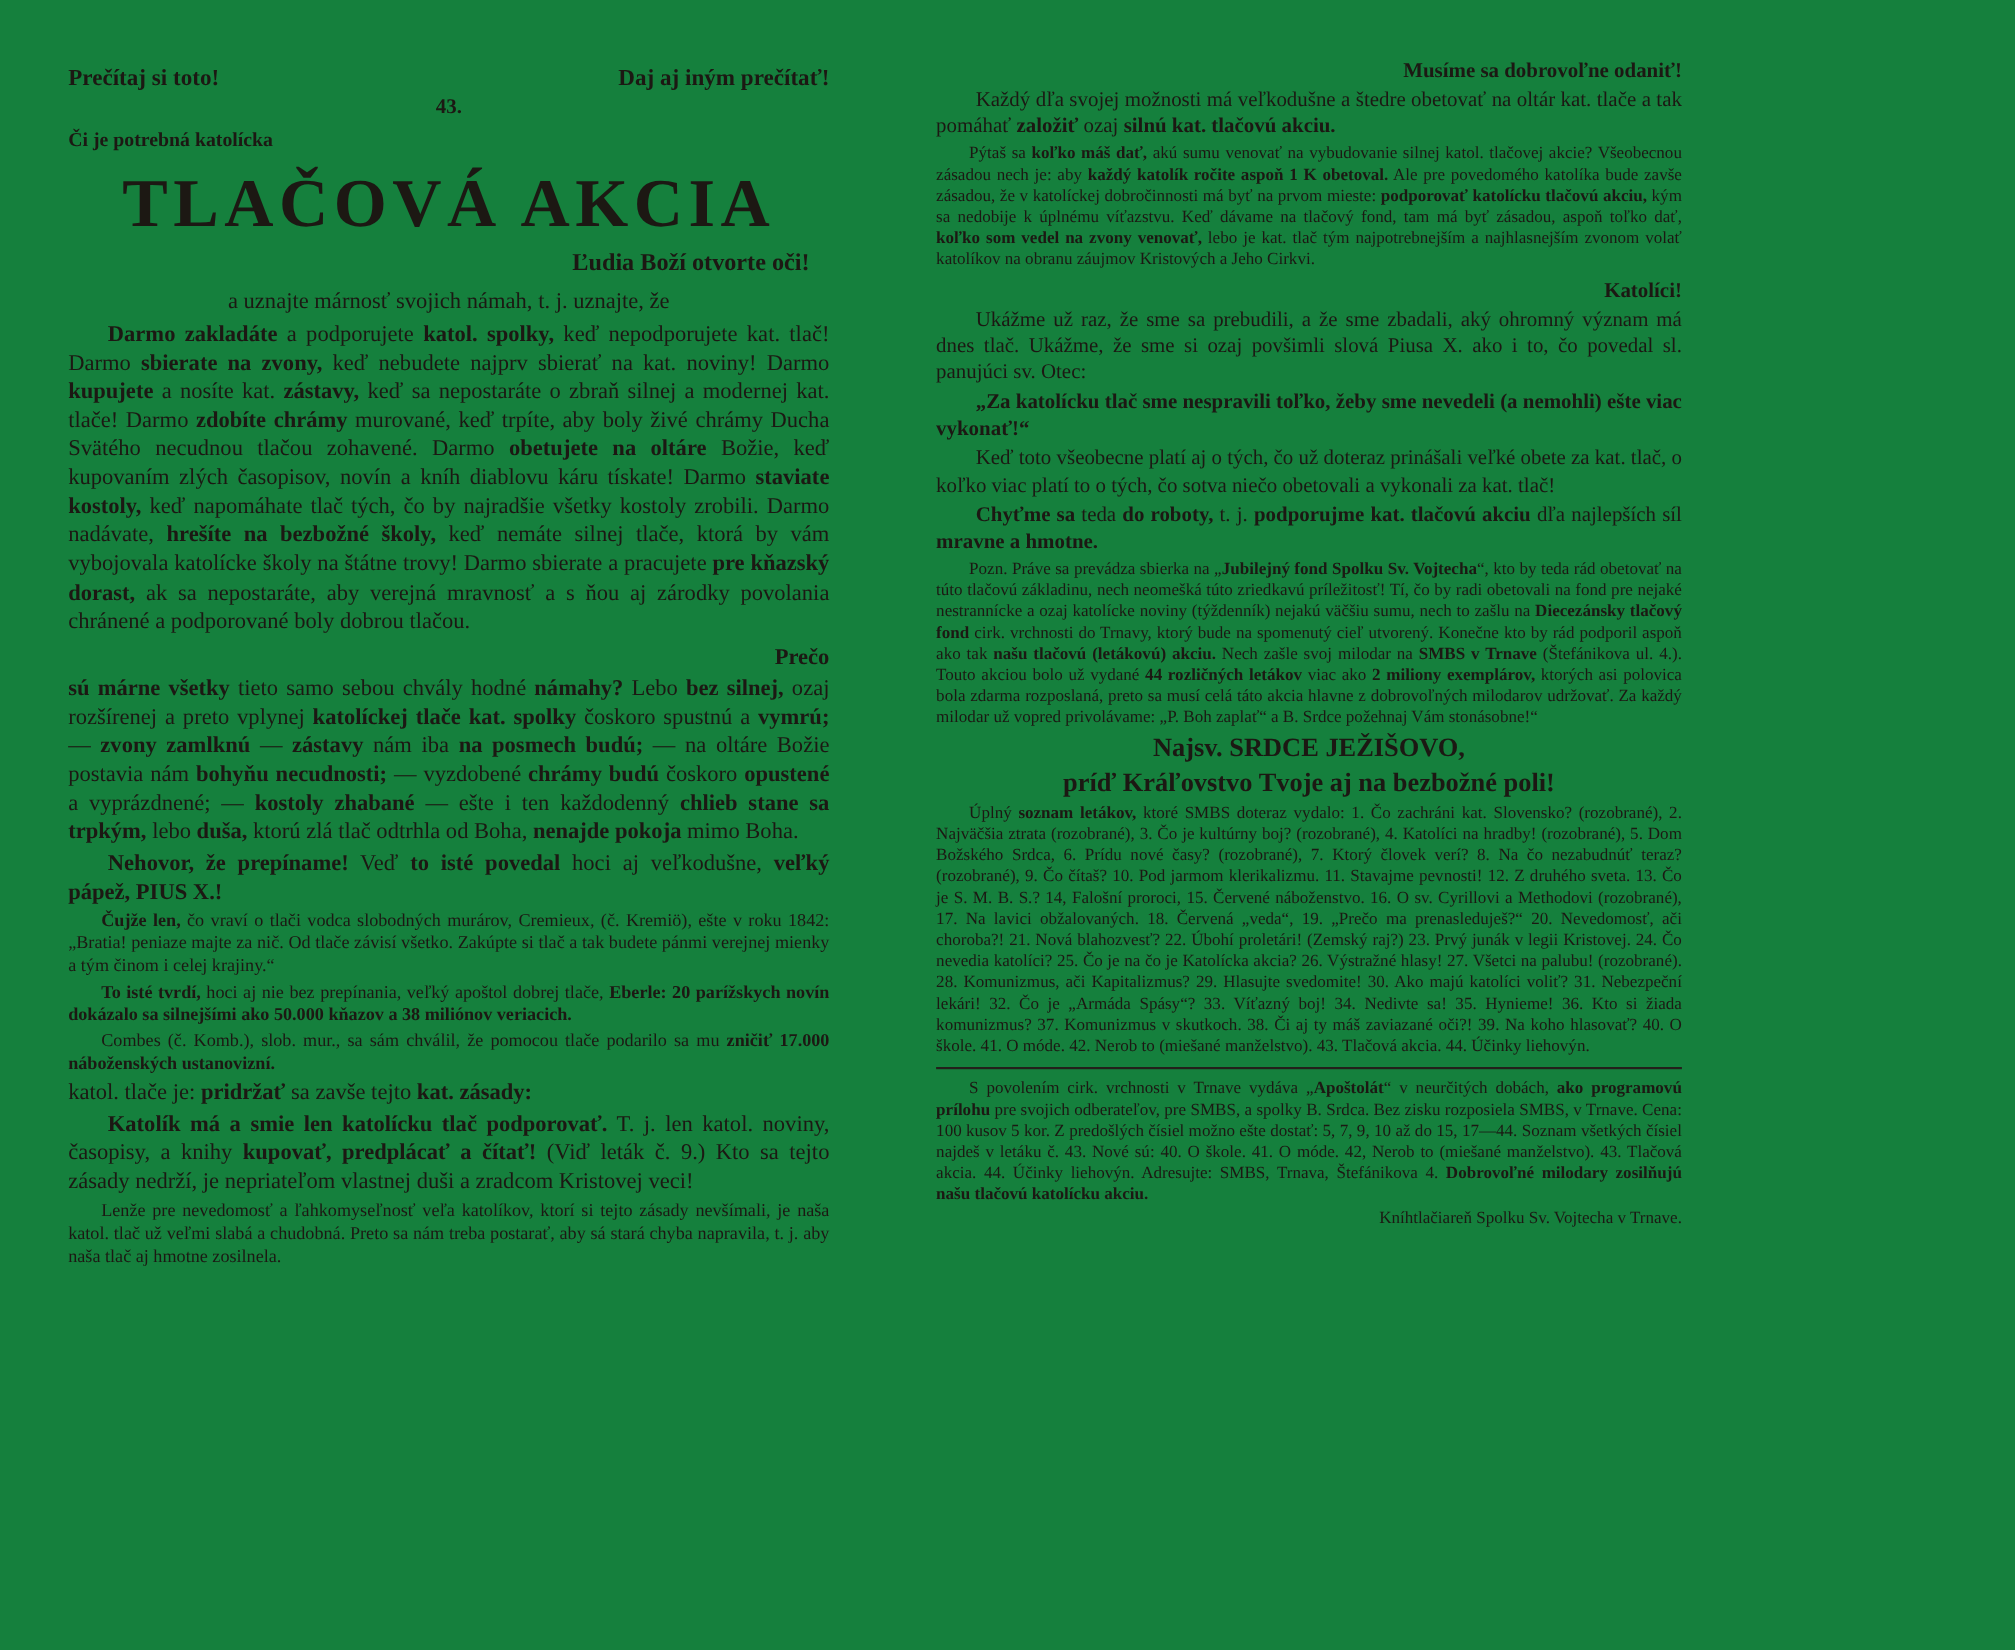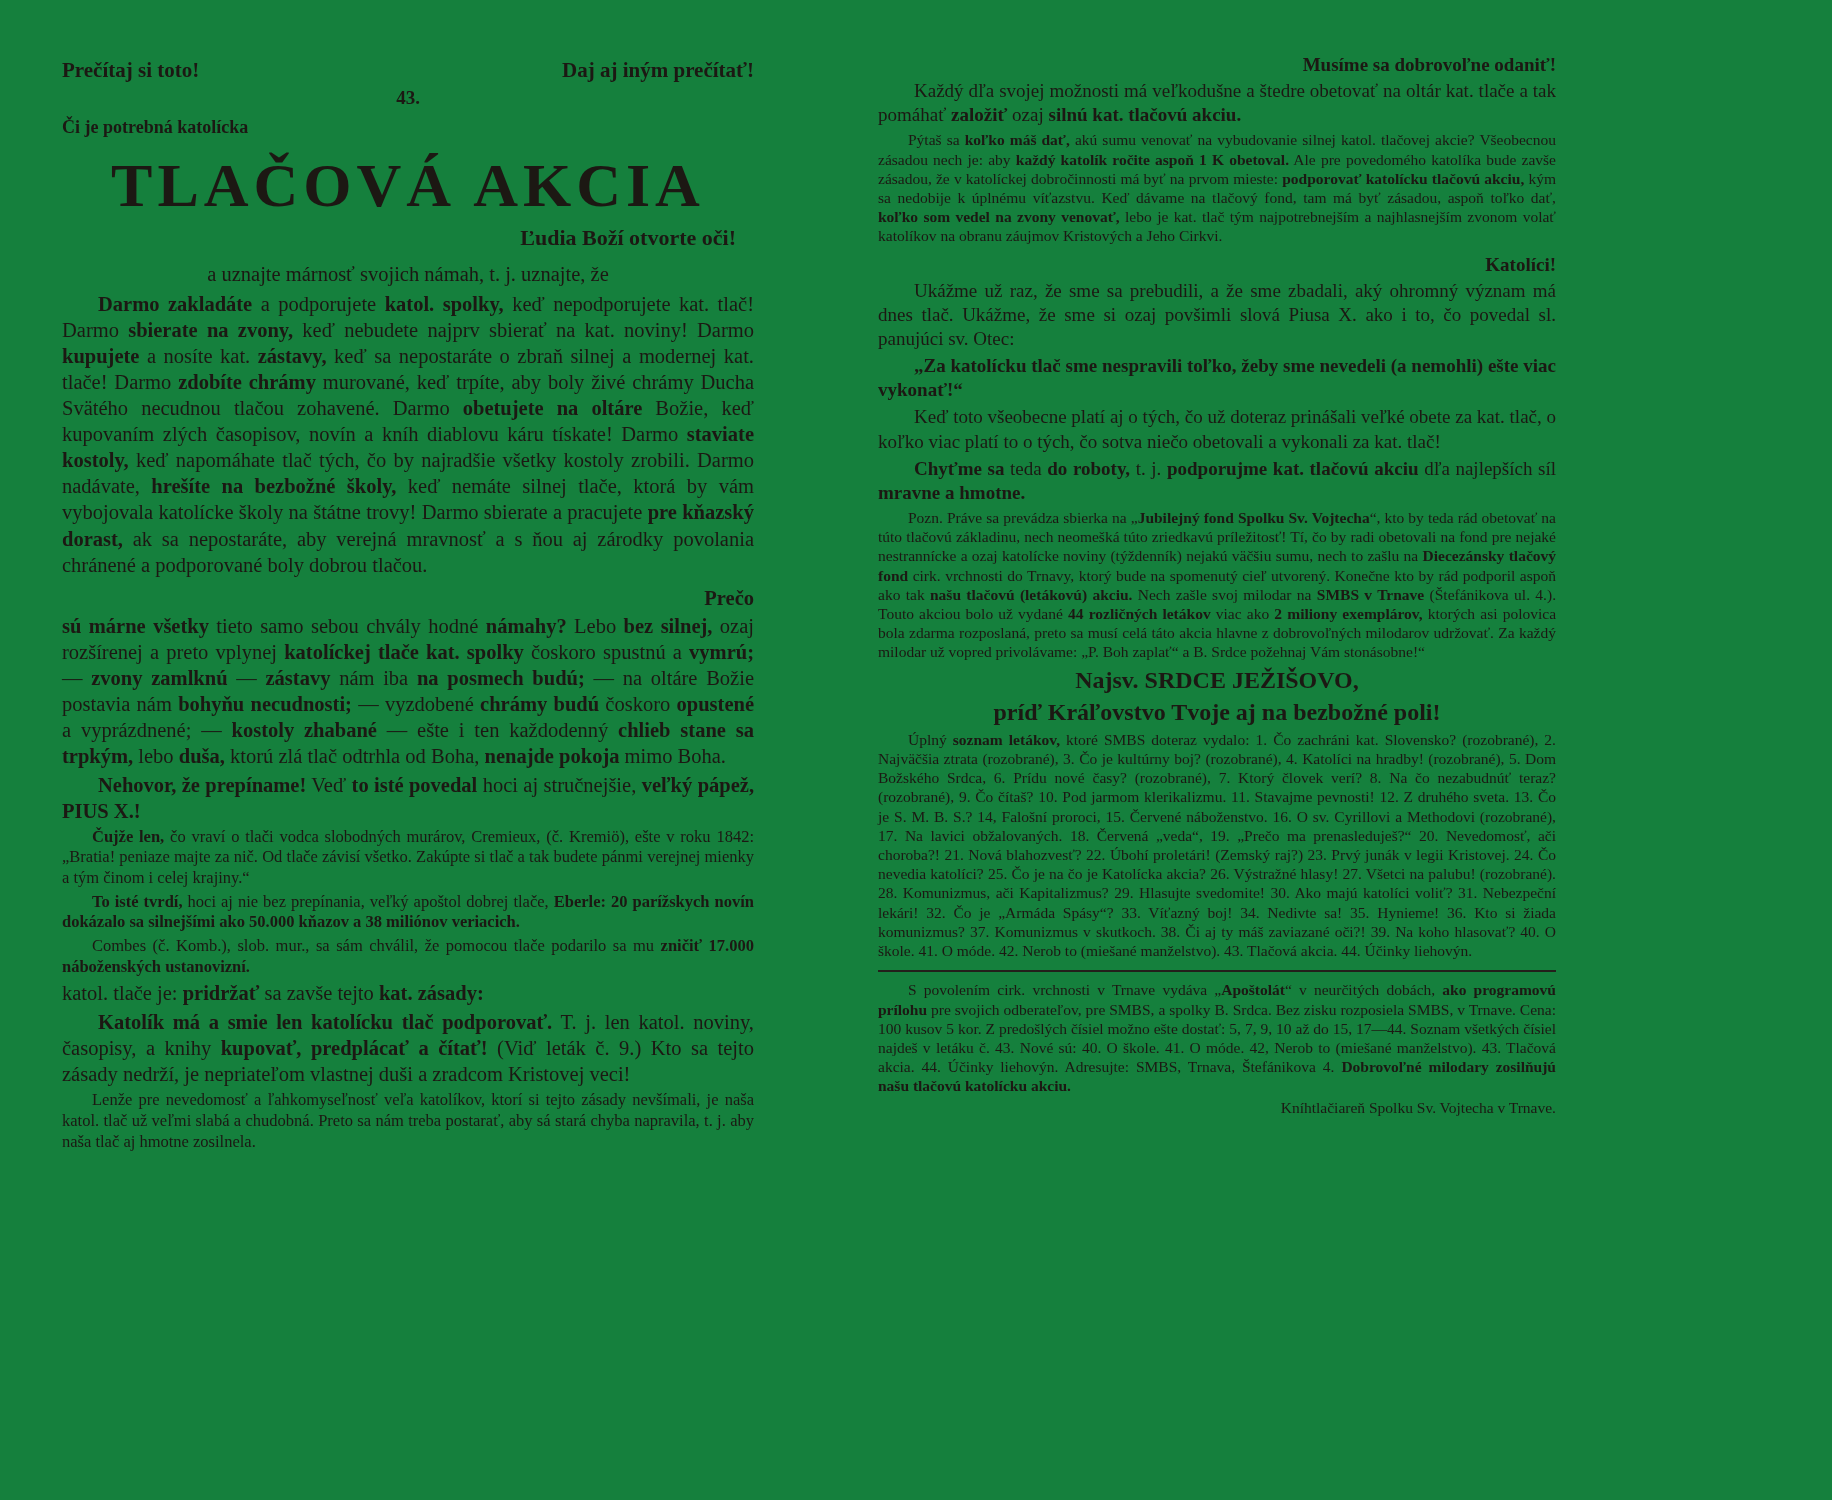--- a/index.html
+++ b/index.html
@@ -10,21 +10,21 @@
     font-family: "Liberation Serif", "DejaVu Serif", serif;
     color: #1c1813;
   }
   .sheet {
     position: relative;
     width: 1832px; height: 1500px;
     background: #15803d;
   }
   .page { position: absolute; top: 0; }
   .page-left  { left: 62px;  top: 58px; width: 692px; }
-  .page-right { left: 878px; top: 46px; width: 678px; }
+  .page-right { left: 851px; top: 46px; width: 678px; }
 
   .b { font-weight: bold; }
 
   .hdr-row { display: flex; justify-content: space-between; font-size: 21px; line-height: 1.2; }
   .pagenum { text-align: center; font-size: 19px; font-weight: bold; margin-top: 4px; }
   .kicker  { font-size: 18px; margin-top: 8px; }
   .title   {
     font-size: 62px; font-weight: bold; text-align: center;
     letter-spacing: 5px; margin: 12px 0 4px; white-space: nowrap;
   }
@@ -66,21 +66,21 @@
     </div>
     <div class="pagenum">43.</div>
     <div class="kicker b">Či je potrebná katolícka</div>
     <h1 class="title">TLAČOVÁ AKCIA</h1>
     <div class="subtitle b">Ľudia Boží otvorte oči!</div>
     <div class="blocks">
         <div class="blk center"><span>a uznajte márnosť svojich námah, t. j. uznajte, že</span></div>
         <div class="blk p"><span class="b">Darmo zakladáte</span><span> a podporujete </span><span class="b">katol. spolky,</span><span> keď nepodporujete kat. tlač! Darmo </span><span class="b">sbierate na zvony,</span><span> keď nebudete najprv sbierať na kat. noviny! Darmo </span><span class="b">kupujete</span><span> a nosíte kat. </span><span class="b">zástavy,</span><span> keď sa nepostaráte o zbraň silnej a modernej kat. tlače! Darmo </span><span class="b">zdobíte chrámy</span><span> murované, keď trpíte, aby boly živé chrámy Ducha Svätého necudnou tlačou zohavené. Darmo </span><span class="b">obetujete na oltáre</span><span> Božie, keď kupovaním zlých časopisov, novín a kníh diablovu káru tískate! Darmo </span><span class="b">staviate kostoly,</span><span> keď napomáhate tlač tých, čo by najradšie všetky kostoly zrobili. Darmo nadávate, </span><span class="b">hrešíte na bezbožné školy,</span><span> keď nemáte silnej tlače, ktorá by vám vybojovala katolícke školy na štátne trovy! Darmo sbierate a pracujete </span><span class="b">pre kňazský dorast,</span><span> ak sa nepostaráte, aby verejná mravnosť a s ňou aj zárodky povolania chránené a podporované boly dobrou tlačou.</span></div>
         <div class="blk h-right"><span class="b">Prečo</span></div>
         <div class="blk p-flush"><span class="b">sú márne všetky</span><span> tieto samo sebou chvály hodné </span><span class="b">námahy?</span><span> Lebo </span><span class="b">bez silnej,</span><span> ozaj rozšírenej a preto vplynej </span><span class="b">katolíckej tlače kat. spolky</span><span> čoskoro spustnú a </span><span class="b">vymrú;</span><span> — </span><span class="b">zvony zamlknú</span><span> — </span><span class="b">zástavy</span><span> nám iba </span><span class="b">na posmech budú;</span><span> — na oltáre Božie postavia nám </span><span class="b">bohyňu necudnosti;</span><span> — vyzdobené </span><span class="b">chrámy budú</span><span> čoskoro </span><span class="b">opustené</span><span> a vyprázdnené; — </span><span class="b">kostoly zhabané</span><span> — ešte i ten každodenný </span><span class="b">chlieb stane sa trpkým,</span><span> lebo </span><span class="b">duša,</span><span> ktorú zlá tlač odtrhla od Boha, </span><span class="b">nenajde pokoja</span><span> mimo Boha.</span></div>
-        <div class="blk p"><span class="b">Nehovor, že prepíname!</span><span> Veď </span><span class="b">to isté povedal</span><span> hoci aj stručnejšie, </span><span class="b">veľký pápež, PIUS X.!</span></div>
+        <div class="blk p"><span class="b">Nehovor, že prepíname!</span><span> Veď </span><span class="b">to isté povedal</span><span> hoci aj veľkodušne, </span><span class="b">veľký pápež, PIUS X.!</span></div>
         <div class="blk small"><span class="b">Čujže len,</span><span> čo vraví o tlači vodca slobodných murárov, Cremieux, (č. Kremiö), ešte v roku 1842: „Bratia! peniaze majte za nič. Od tlače závisí všetko. Zakúpte si tlač a tak budete pánmi verejnej mienky a tým činom i celej krajiny.“</span></div>
         <div class="blk small"><span class="b">To isté tvrdí,</span><span> hoci aj nie bez prepínania, veľký apoštol dobrej tlače, </span><span class="b">Eberle: 20 parížskych novín dokázalo sa silnejšími ako 50.000 kňazov a 38 miliónov veriacich.</span></div>
         <div class="blk small"><span>Combes (č. Komb.), slob. mur., sa sám chválil, že pomocou tlače podarilo sa mu </span><span class="b">zničiť 17.000 náboženských ustanovizní.</span></div>
         <div class="blk p-flush"><span>katol. tlače je: </span><span class="b">pridržať</span><span> sa zavše tejto </span><span class="b">kat. zásady:</span></div>
         <div class="blk p"><span class="b">Katolík má a smie len katolícku tlač podporovať.</span><span> T. j. len katol. noviny, časopisy, a knihy </span><span class="b">kupovať, predplácať a čítať!</span><span> (Viď leták č. 9.) Kto sa tejto zásady nedrží, je nepriateľom vlastnej duši a zradcom Kristovej veci!</span></div>
         <div class="blk small"><span>Lenže pre nevedomosť a ľahkomyseľnosť veľa katolíkov, ktorí si tejto zásady nevšímali, je naša katol. tlač už veľmi slabá a chudobná. Preto sa nám treba postarať, aby sá stará chyba napravila, t. j. aby naša tlač aj hmotne zosilnela.</span></div>
       </div>
   </section>
 
   <section class="page page-right">

